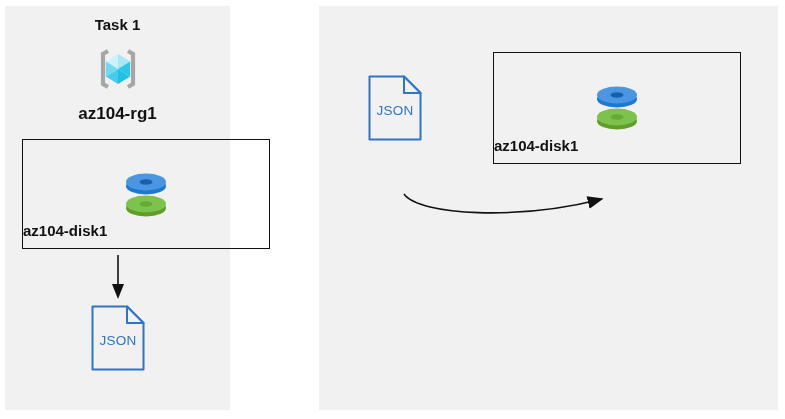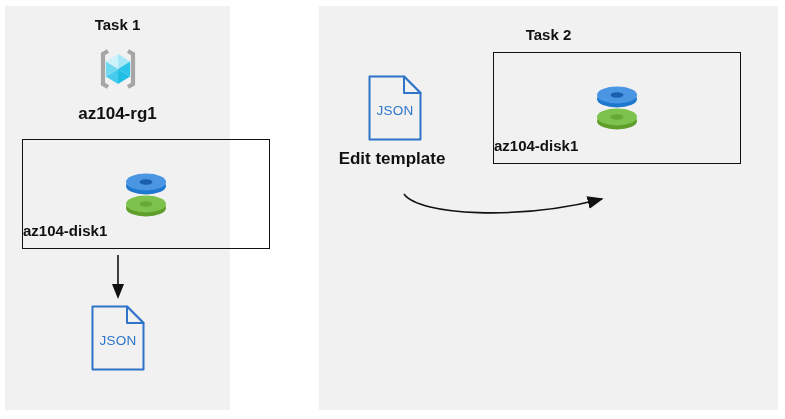--- a/index.html
+++ b/index.html
@@ -106,31 +106,29 @@
       <polygon class="doc-outline" points="1.5,1.5 36,1.5 52.5,18 52.5,64.5 1.5,64.5"></polygon>
       <polygon class="doc-fold" points="36,1.5 36,18 52.5,18"></polygon>
       <text class="doc-text" x="27" y="40" text-anchor="middle">JSON</text>
     </svg>
   </div>
 
 </div>
 
 <div class="panel panel-right">
 
-  <div class="task-title" style="top:20px;">Task 2</div>
 
   <div class="abs" style="left:49px;top:69px;width:54px;height:66px;">
     <svg width="54" height="66" viewBox="0 0 54 66">
       <polygon class="doc-outline" points="1.5,1.5 36,1.5 52.5,18 52.5,64.5 1.5,64.5"></polygon>
       <polygon class="doc-fold" points="36,1.5 36,18 52.5,18"></polygon>
       <text class="doc-text" x="27" y="40" text-anchor="middle">JSON</text>
     </svg>
   </div>
 
-  <div class="lbl" style="left:3px;width:140px;top:144px;">Edit template</div>
 
   <div class="res-box" style="left:174px;top:46px;width:248px;height:112px;">
     <div class="box-icon">
       <svg width="48" height="52" viewBox="0 0 48 52">
         <ellipse class="disk-green-side" cx="24" cy="40" rx="20" ry="8.5"></ellipse>
         <ellipse class="disk-green-top" cx="24" cy="36" rx="20" ry="8.5"></ellipse>
         <ellipse class="disk-green-hole" cx="24" cy="36" rx="6.5" ry="2.8"></ellipse>
         <ellipse class="disk-blue-side" cx="24" cy="18" rx="20" ry="8.5"></ellipse>
         <ellipse class="disk-blue-top" cx="24" cy="14" rx="20" ry="8.5"></ellipse>
         <ellipse class="disk-blue-hole" cx="24" cy="14" rx="6.5" ry="2.8"></ellipse>

